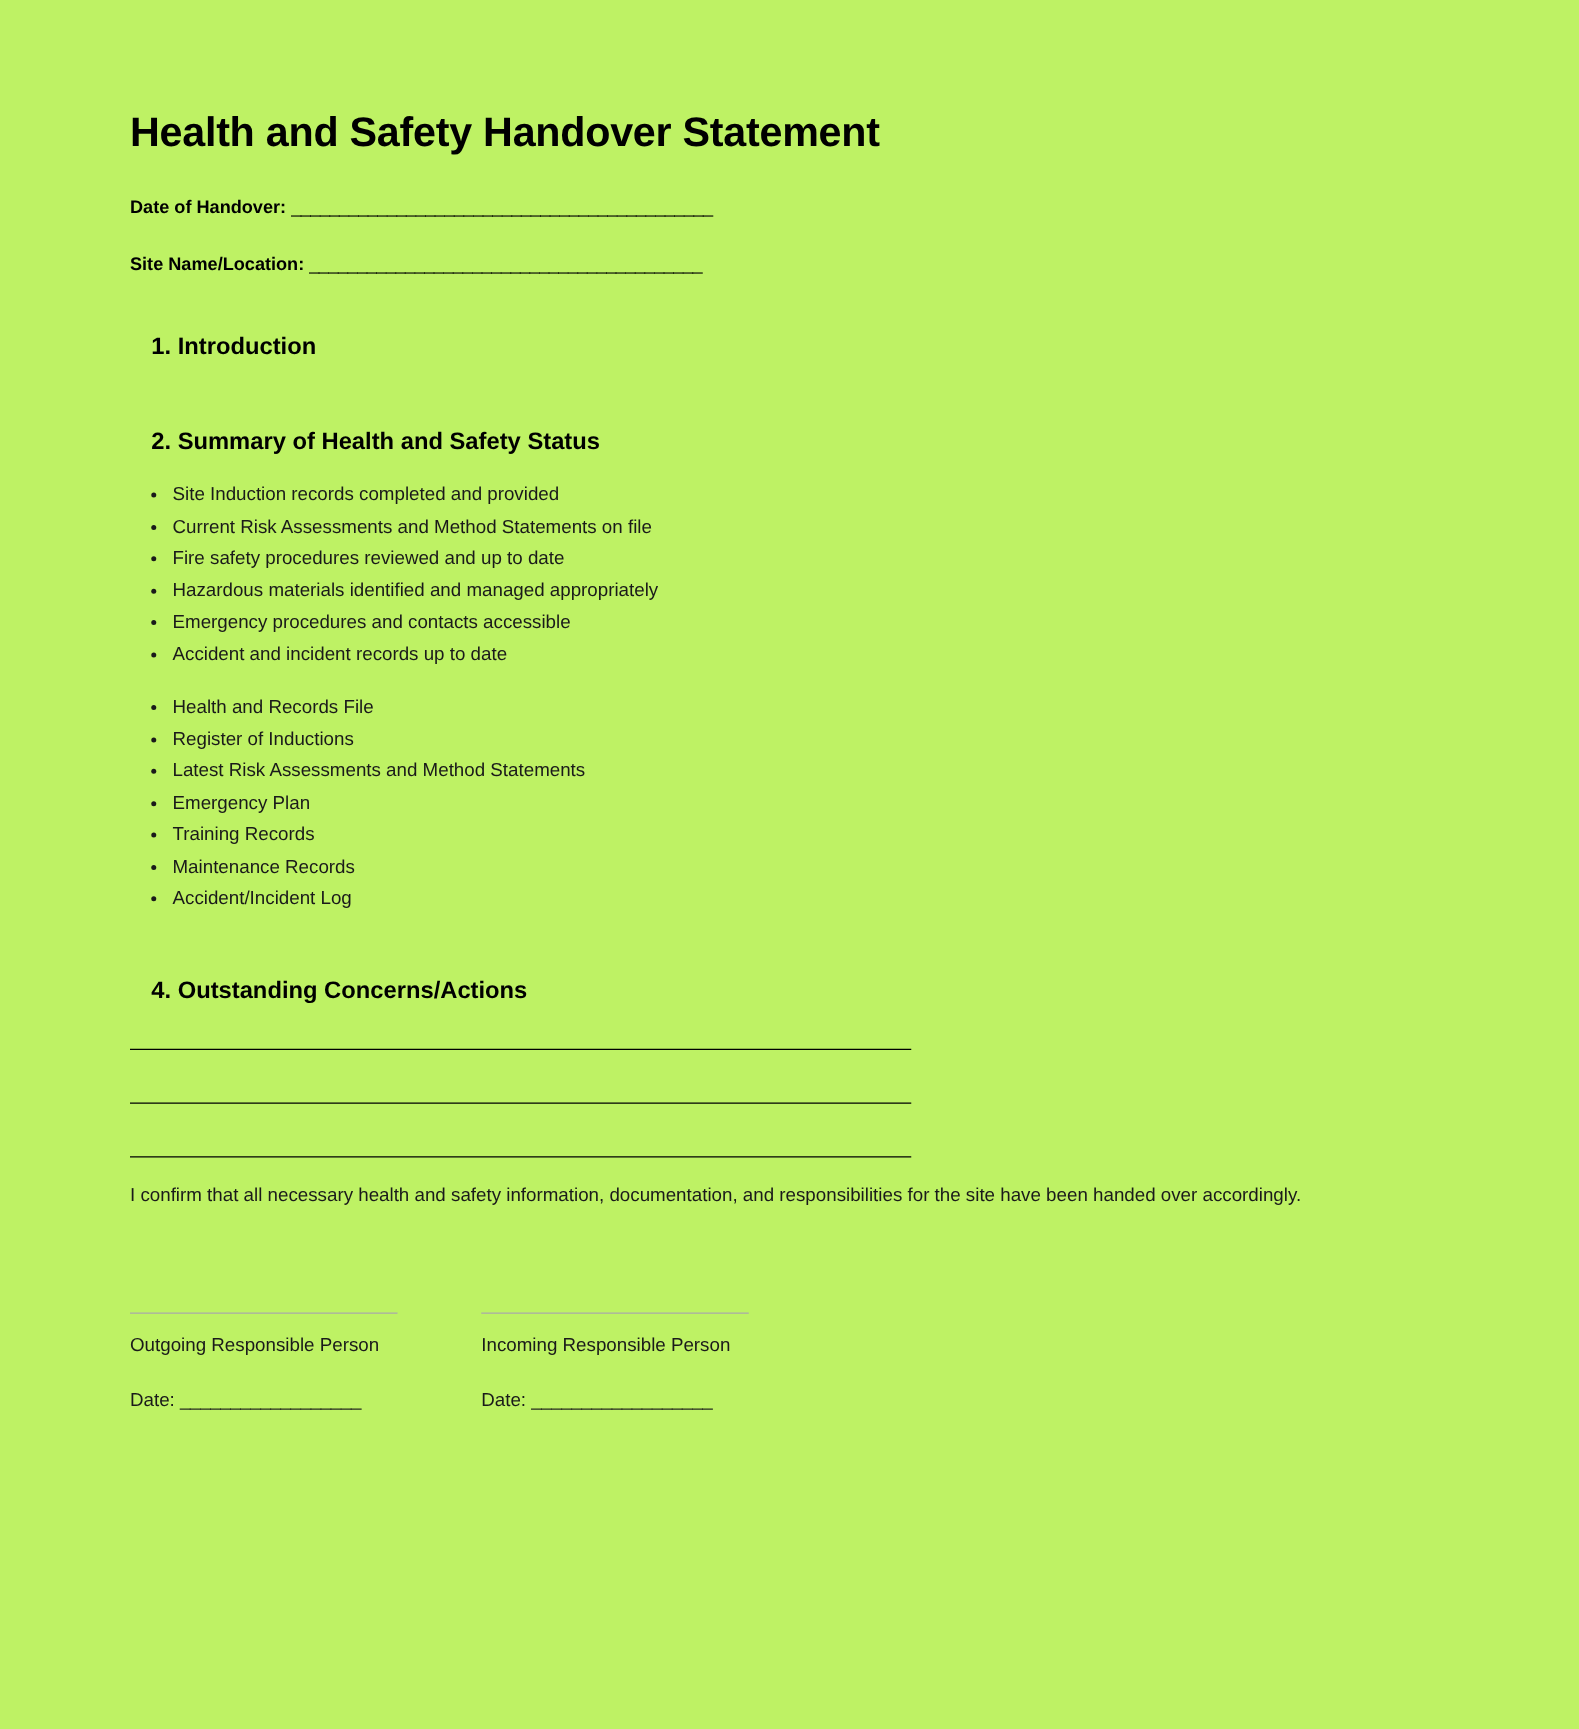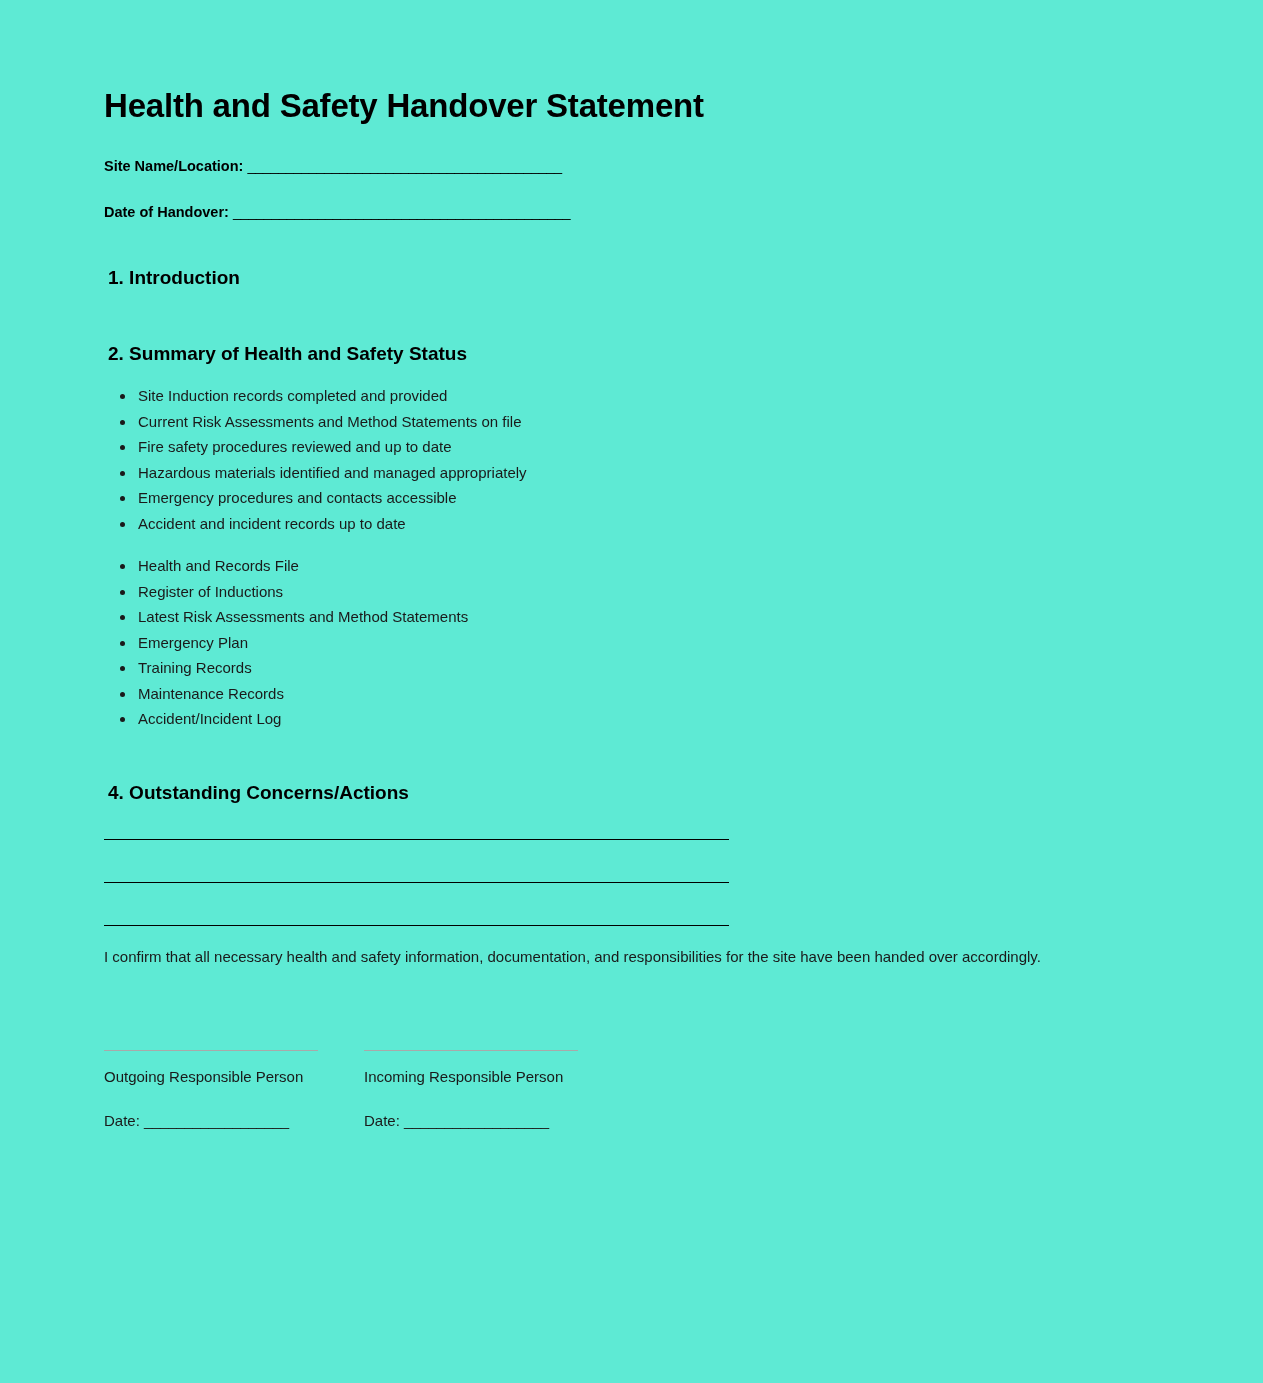--- a/index.html
+++ b/index.html
@@ -12,21 +12,21 @@
     width: 1263px;
     height: 1383px;
     font-family: "Liberation Sans", sans-serif;
     color: #1a1a1a;
     overflow: hidden;
   }
   .page {
     position: relative;
     width: 1263px;
     height: 1383px;
-    background: #5eead4;
+    background: #bef264;
     box-sizing: border-box;
     padding: 0;
   }
   .content {
     position: absolute;
     left: 104px;
     top: 0;
     width: 1010px;
   }
 
@@ -60,21 +60,21 @@
     font-weight: normal;
     letter-spacing: -0.4px;
     font-size: 14.5px;
   }
 
   
   .section-heading {
     font-size: 19px;
     font-weight: bold;
     color: #000000;
-    margin: 4px;
+    margin: 17px;
     line-height: 24px;
   }
   .sec-1 { margin-top: 44px; }
   .sec-2 { margin-top: 52px; }
   .sec-3 { margin-top: 53px; }
   .sec-4 { margin-top: 49px; }
   .sec-5 { margin-top: 47px; }
 
   
   .body-text {
@@ -111,21 +111,21 @@
     margin-bottom: 42px;
   }
   .rule-line:last-child {
     margin-bottom: 0;
   }
 
   
   .sig-block {
     margin-top: 78px;
     display: flex;
-    gap: 46px;
+    gap: 67px;
   }
   .sig-col {
     width: 214px;
   }
   .sig-line {
     width: 214px;
     height: 0;
     border-top: 1.3px solid #a9a9a9;
     margin-bottom: 14px;
   }
@@ -148,27 +148,27 @@
 </style>
 </head>
 <body>
 
 <div class="page">
   <div class="content">
 
     <h1 class="doc-title">Health and Safety Handover Statement</h1>
 
     <div class="field-row">
+      <span class="field-label">Date of Handover:</span>
+      <span class="field-blank">____________________________________________</span>
+    </div>
+
+    <div class="field-row">
       <span class="field-label">Site Name/Location:</span>
       <span class="field-blank">_________________________________________</span>
-    </div>
-
-    <div class="field-row">
-      <span class="field-label">Date of Handover:</span>
-      <span class="field-blank">____________________________________________</span>
     </div>
 
     <h2 class="section-heading sec-1">1. Introduction</h2>
 
     <h2 class="section-heading sec-2">2. Summary of Health and Safety Status</h2>
     <ul class="bullets">
       <li>Site Induction records completed and provided</li>
       <li>Current Risk Assessments and Method Statements on file</li>
       <li>Fire safety procedures reviewed and up to date</li>
       <li>Hazardous materials identified and managed appropriately</li>

